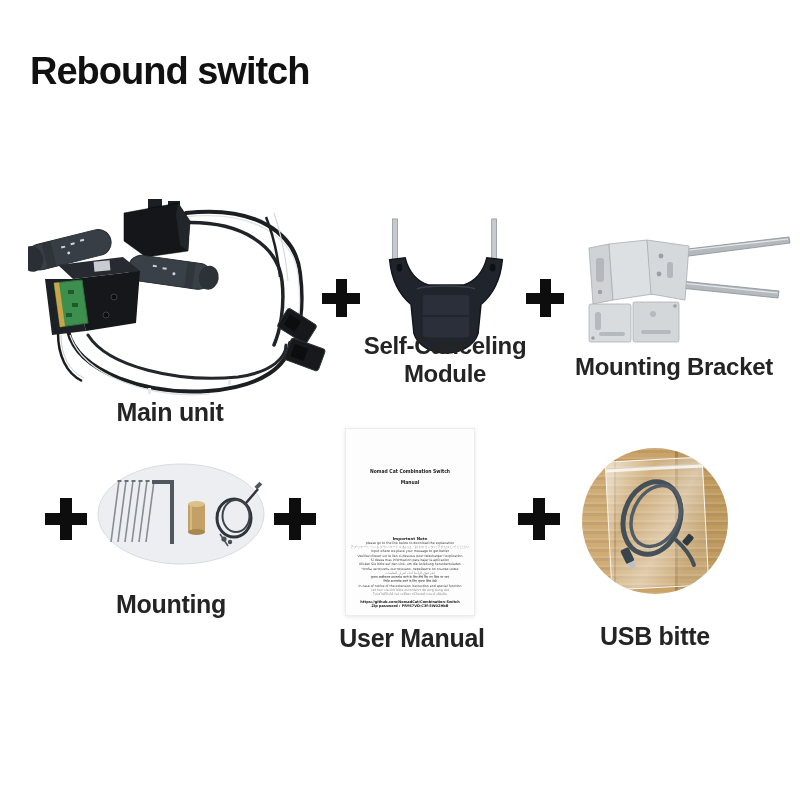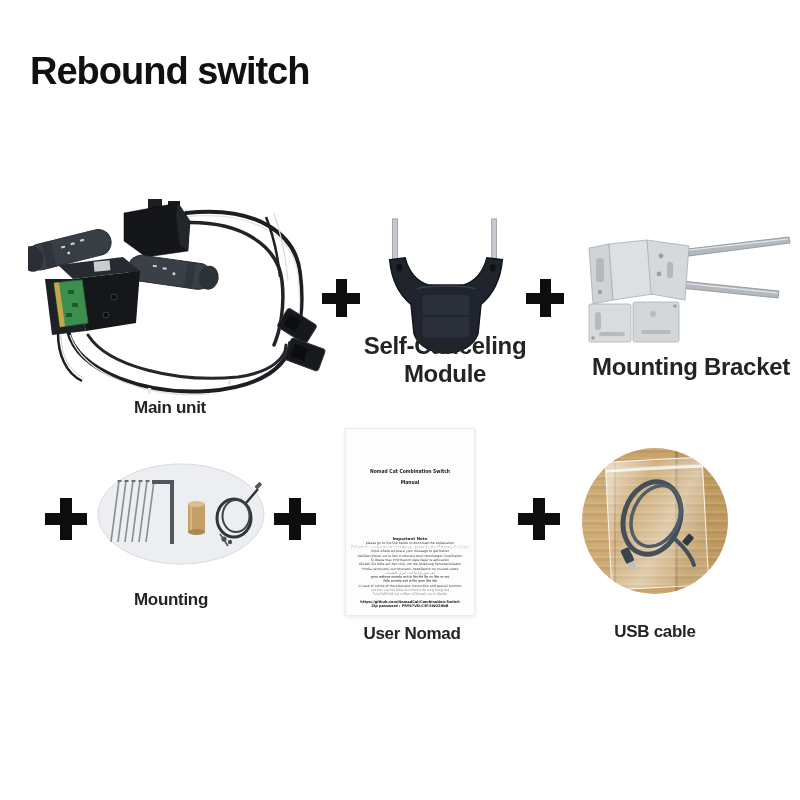--- a/index.html
+++ b/index.html
@@ -1,20 +1,20 @@
 <!DOCTYPE html>
 <html><head>
 <meta charset="utf-8">
 <style>
   html,body{margin:0;padding:0;background:#ffffff;}
   .canvas{position:relative;width:800px;height:744px;background:#ffffff;overflow:hidden;
           font-family:"Liberation Sans", sans-serif;color:#242424;}
   .abs{position:absolute;}
   .page-title{left:30px;top:50px;font-size:38px;font-weight:700;letter-spacing:-1px;color:#111;}
-  .item-label{font-size:17px;font-weight:600;color:#242424;text-align:center;letter-spacing:-0.3px;}
+  .item-label{font-size:25px;font-weight:600;color:#242424;text-align:center;letter-spacing:-0.3px;}
   .item-label.sm{font-size:24px;}
   
   .plus{position:absolute;}
   .plus .bar-h{position:absolute;left:0;top:50%;width:100%;height:12px;margin-top:-6px;background:#0d0d0d;}
   .plus .bar-v{position:absolute;top:0;left:50%;height:100%;width:12px;margin-left:-6px;background:#0d0d0d;}
   .plus.small .bar-h{height:11px;margin-top:-5.5px;}
   .plus.small .bar-v{width:11px;margin-left:-5.5px;}
   
   .manual-page{left:345px;top:428px;width:128px;height:186px;background:#fdfdfd;
                border:1px solid #ececec;box-shadow:0 1px 4px rgba(0,0,0,0.10);overflow:hidden;}
@@ -165,21 +165,21 @@
       <rect x="6" y="74" width="42" height="38" rx="2" fill="#d9dcdf" stroke="#abb0b5" stroke-width="0.8"></rect>
       <rect x="12" y="82" width="6" height="18" rx="2.5" fill="#b5babf"></rect>
       <rect x="16" y="102" width="26" height="4" rx="2" fill="#b5babf"></rect>
       <circle cx="10" cy="108" r="1.8" fill="#9aa0a5"></circle>
       <rect x="50" y="72" width="46" height="40" rx="2" fill="#d4d7da" stroke="#abb0b5" stroke-width="0.8"></rect>
       <circle cx="70" cy="84" r="3" fill="#b5babf"></circle>
       <rect x="58" y="100" width="30" height="4" rx="2" fill="#b5babf"></rect>
       <circle cx="92" cy="76" r="1.8" fill="#9aa0a5"></circle>
     </svg>
   </figure>
-  <div class="abs item-label sm" style="left:574px;top:353px;width:200px;margin-left:17px;">Mounting Bracket</div>
+  <div class="abs item-label sm" style="left:574px;top:353px;width:200px;">Mounting Bracket</div>
 
   <div class="plus" style="left:45px;top:498px;width:42px;height:42px;">
     <div class="bar-h"></div>
     <div class="bar-v"></div>
   </div>
 
   <figure class="abs" style="left:96px;top:462px;width:170px;height:105px;">
     <svg width="170" height="105" viewBox="0 0 170 105">
       <ellipse cx="85" cy="52" rx="83" ry="50" fill="#eceef1" stroke="#d8dbdf" stroke-width="1"></ellipse>
       <g>
@@ -236,21 +236,21 @@
       <div class="m-line gray">انقر فوق الرابط أدناه لتنزيل التعليمات</div>
       <div class="m-line">कृपया स्पष्टीकरण डाउनलोड करने के लिए नीचे दिए गए लिंक पर जाएं</div>
       <div class="m-line">निर्देश डाउनलोड करने के लिए कृपया लिंक देखें</div>
       <div class="m-line">In case of notice of the extension instruction and special function</div>
       <div class="m-line gray">Let hen via link bitte durchfahrt de zorg dung dat</div>
       <div class="m-line gray">โปรดไปที่ลิงก์ด้านล่างเพื่อดาวน์โหลดคำแนะนำเพิ่มเติม</div>
       <div class="m-link">https://github.com/NomadCat/Combination-Switch</div>
       <div class="m-pass">Zip password : PRY67VD-C3f-5W02HbB</div>
     </div>
   </div>
-  <div class="abs item-label" style="left:338px;top:624px;width:148px;">User Nomad</div>
+  <div class="abs item-label" style="left:338px;top:624px;width:148px;">User Manual</div>
 
   <div class="plus" style="left:518px;top:498px;width:42px;height:42px;">
     <div class="bar-h"></div>
     <div class="bar-v"></div>
   </div>
 
   <div class="abs usb-photo">
     <div class="usb-bag">
       <div class="seal"></div>
     </div>
@@ -258,15 +258,15 @@
       <ellipse cx="70" cy="70" rx="28" ry="37" transform="rotate(18 70 70)" fill="none" stroke="#454f58" stroke-width="5"></ellipse>
       <ellipse cx="74" cy="68" rx="23" ry="32" transform="rotate(26 74 68)" fill="none" stroke="#525c66" stroke-width="3.5"></ellipse>
       <path d="M94,92 C103,100 109,108 112,117" fill="none" stroke="#454f58" stroke-width="4" stroke-linecap="round"></path>
       <g transform="rotate(-26 46 110)">
         <rect x="42" y="100" width="9" height="15" rx="2" fill="#3a444d"></rect>
         <rect x="43.5" y="115" width="6" height="6" fill="#b9c0c6"></rect>
       </g>
       <rect x="103" y="86" width="7" height="11" rx="1.5" fill="#2f3940" transform="rotate(40 106 91)"></rect>
     </svg>
   </div>
-  <div class="abs item-label" style="left:580px;top:622px;width:150px;">USB cable</div>
+  <div class="abs item-label" style="left:580px;top:622px;width:150px;">USB bitte</div>
 
 </div>
 
 </body></html>

